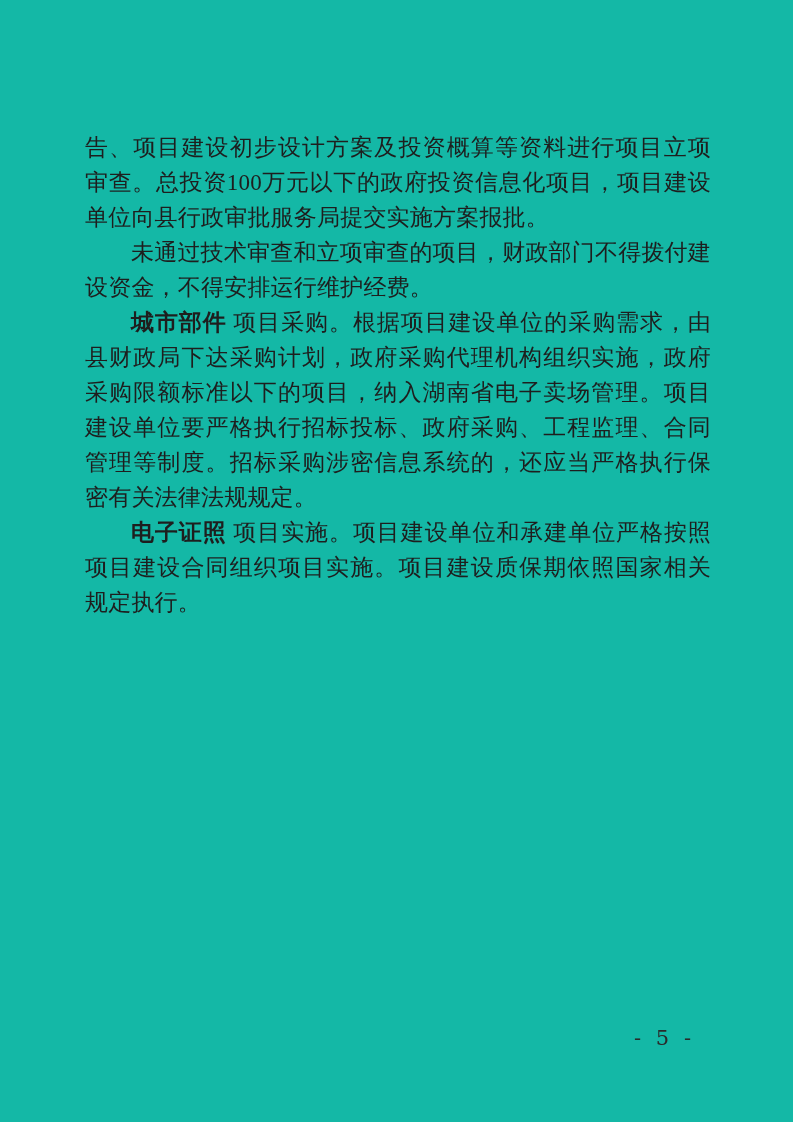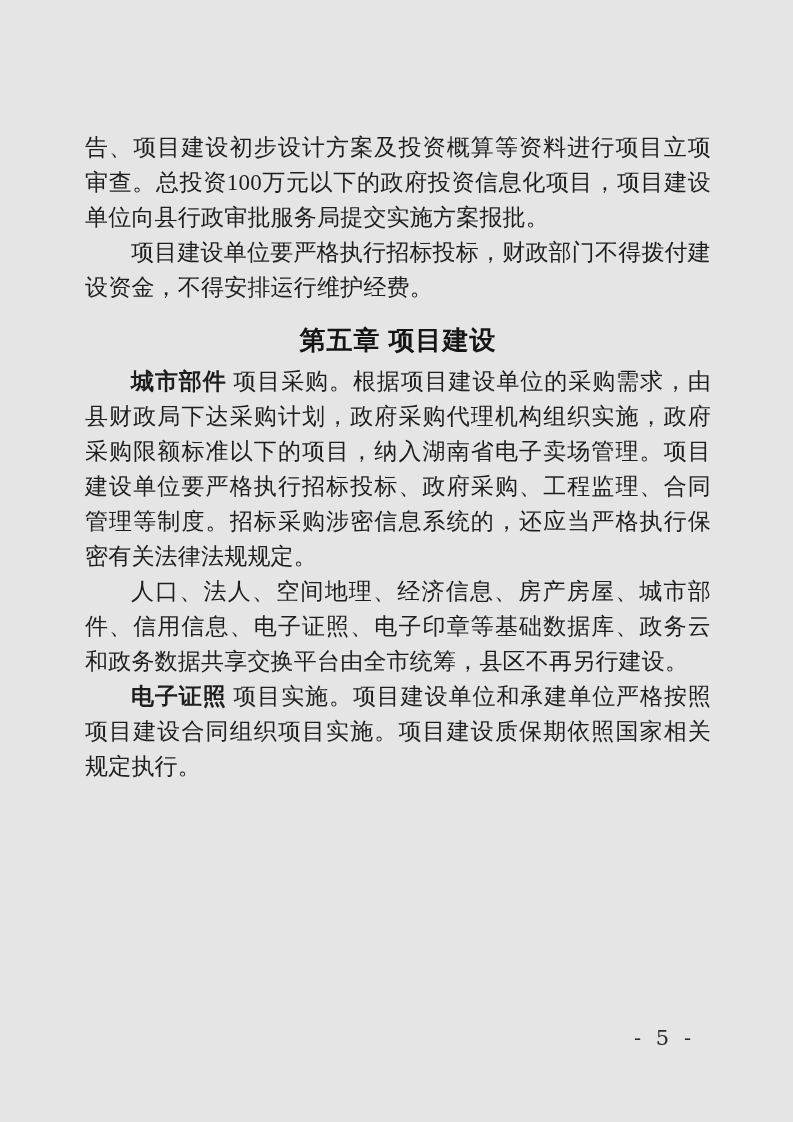--- a/index.html
+++ b/index.html
@@ -4,21 +4,21 @@
 <style>
   html, body {
     margin: 0;
     padding: 0;
     background: #ffffff;
   }
   .page {
     position: relative;
     width: 793px;
     height: 1122px;
-    background: #e5e5e5;
+    background: #14b8a6;
     overflow: hidden;
     font-family: "Liberation Serif", "DejaVu Serif", serif;
     color: #1e1e1e;
     text-decoration: underline;
   }
   .content {
     position: absolute;
     left: 85px;
     top: 130px;
     width: 626px;
@@ -58,27 +58,25 @@
 </style>
 </head>
 <body>
 
 <div class="page">
   <div class="content">
 
     <p class="para">告、项目建设初步设计方案及投资概算等资料进行项目立项审查。总投资100万元以下的政府投资信息化项目，项目建设单位向县行政审批服务局提交实施方案报批。</p>
 
 
-    <p class="para indent">项目建设单位要严格执行招标投标，财政部门不得拨付建设资金，不得安排运行维护经费。</p>
+    <p class="para indent">未通过技术审查和立项审查的项目，财政部门不得拨付建设资金，不得安排运行维护经费。</p>
 
-    <h2 class="chapter">第五章 项目建设</h2>
 
     <p class="para indent"><b class="lead">城市部件</b><span> 项目采购。根据项目建设单位的采购需求，由县财政局下达采购计划，政府采购代理机构组织实施，政府采购限额标准以下的项目，纳入湖南省电子卖场管理。项目建设单位要严格执行招标投标、政府采购、工程监理、合同管理等制度。招标采购涉密信息系统的，还应当严格执行保密有关法律法规规定。</span></p>
 
-    <p class="para indent">人口、法人、空间地理、经济信息、房产房屋、城市部件、信用信息、电子证照、电子印章等基础数据库、政务云和政务数据共享交换平台由全市统筹，县区不再另行建设。</p>
 
     <p class="para indent"><b class="lead">电子证照</b><span> 项目实施。项目建设单位和承建单位严格按照项目建设合同组织项目实施。项目建设质保期依照国家相关规定执行。</span></p>
 
 
   </div>
 
   <div class="page-number">- 5 -</div>
 </div>
 
 </body></html>

